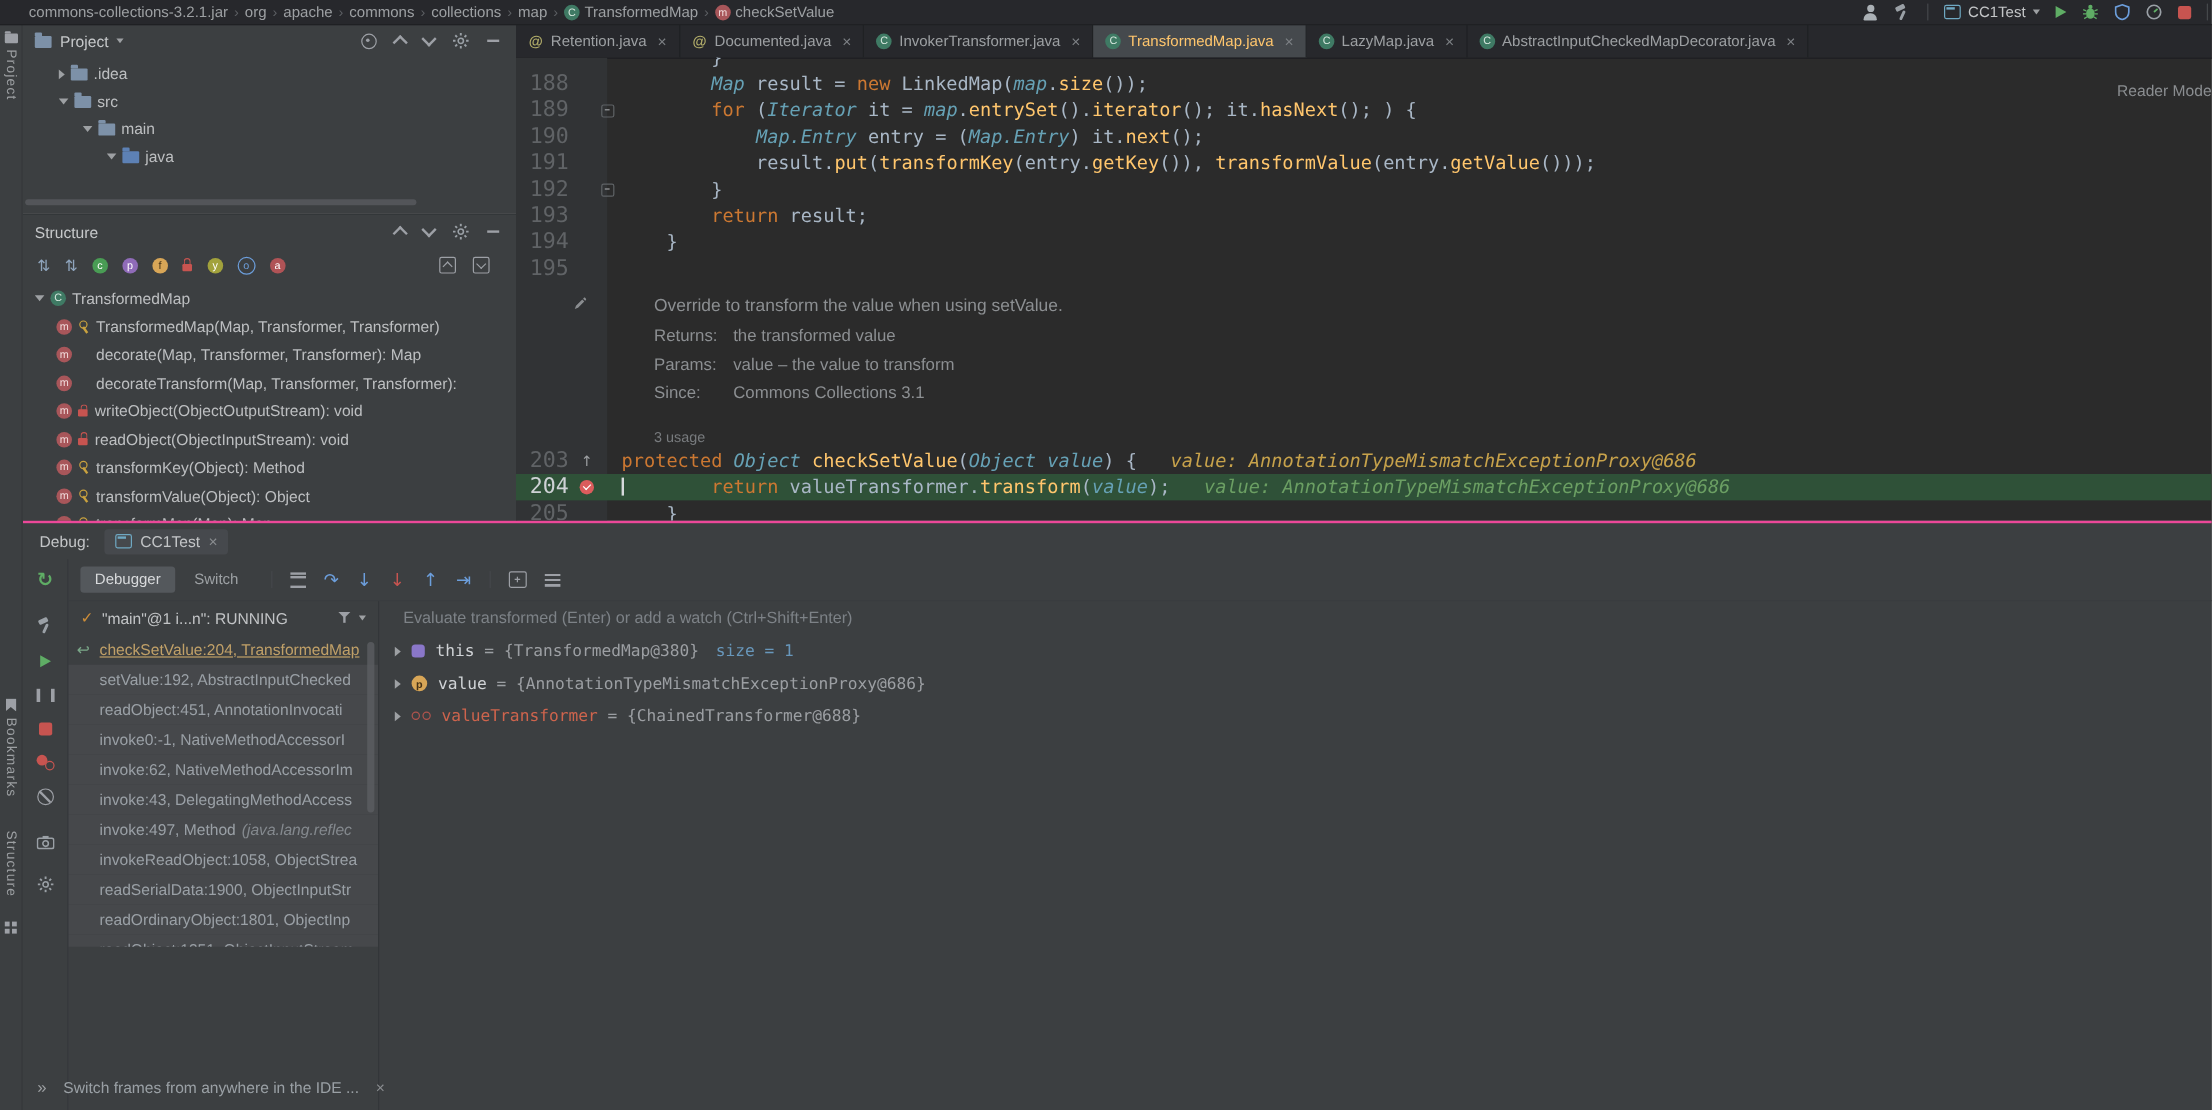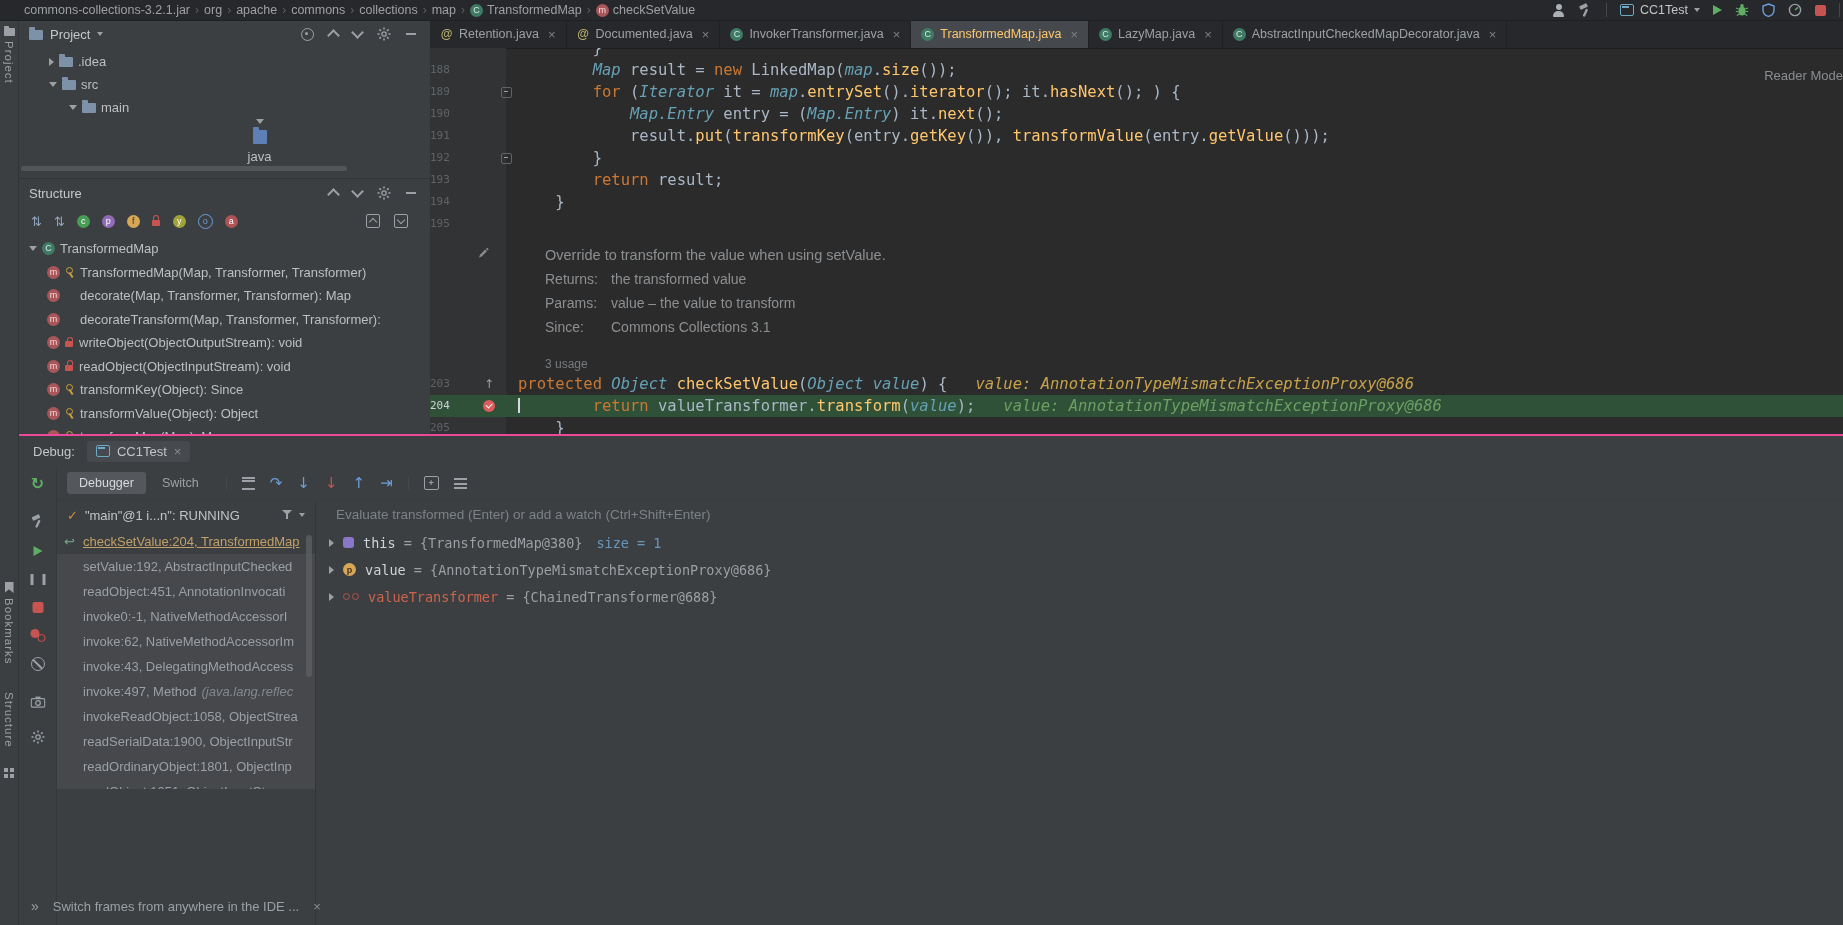--- a/index.html
+++ b/index.html
@@ -108,21 +108,21 @@
   #tabbar{height:28px;background:#27282c;display:flex;align-items:stretch;border-bottom:1px solid #1e1f22;overflow:hidden}
   .etab{display:flex;align-items:center;gap:6px;padding:0 10px;font-size:12.5px;color:#9da0a3;border-right:1px solid #1f2123;white-space:nowrap}
   .etab.active{background:#45494d;color:#ffc66d}
   .etab-close{color:#7d8185;font-size:13px;margin-left:3px;line-height:1}
   #editor-body{position:absolute;top:28px;left:0;right:0;bottom:0;overflow:hidden}
   #editor-body::before{content:"";position:absolute;left:0;top:0;bottom:0;width:76px;background:#313335}
   #reader-mode{position:absolute;right:38px;top:20px;font-size:13px;color:#8a8d90;z-index:3}
   #code-area{position:absolute;left:0;top:0;right:0;bottom:0;font-family:"DejaVu Sans Mono",monospace;font-size:15.5px}
   .cl{display:flex;height:22px;line-height:22px;white-space:pre;position:relative}
   .cl.clipped{margin-top:-11px}
-  .ln{flex:0 0 44px;text-align:left;padding-right:6px;font-size:11px;color:#606366}
+  .ln{flex:0 0 44px;text-align:right;padding-right:6px;font-size:18px;color:#606366}
   .gslot{flex:0 0 20px;position:relative}
   .fslot{flex:0 0 12px;position:relative}
   .ct{padding-left:6px}
   .tk-p{color:#a9b7c6}.tk-k{color:#cc7832}.tk-t{color:#66a1b5;font-style:italic}.tk-m{color:#ffc66d}
   .cl.exec{background:#2f5138;z-index:2}
   .cl.exec .ln{color:#ced1d5}
   .dhint{font-style:italic;margin-left:28px}
   .hy{color:#c7a24b}.hg{color:#6b9f63}
   .caret{display:inline-block;width:2px;height:15px;background:#d6d9dc;vertical-align:-2px;margin-right:-2px}
   .bp{position:absolute;left:3px;top:5px;width:12px;height:12px;border-radius:50%;background:#db5c5c}
@@ -297,21 +297,21 @@
         <div class="trow" style="padding-left: 30px;">
           <span class="tri tri-d"></span>
           <span class="folder"></span>
           <span class="tlabel">src</span>
         </div>
         <div class="trow" style="padding-left: 50px;">
           <span class="tri tri-d"></span>
           <span class="folder"></span>
           <span class="tlabel">main</span>
         </div>
-        <div class="trow" style="padding-left: 70px; flex-direction: column;">
+        <div class="trow" style="padding-left: 70px;">
           <span class="tri tri-d"></span>
           <span class="folder folder-src"></span>
           <span class="tlabel">java</span>
         </div>
       </div>
     <div id="project-hscroll"></div>
   </section>
 
   <section id="structure-panel">
     <div class="panel-header">
@@ -375,21 +375,21 @@
             <span class="tlabel">writeObject(ObjectOutputStream): void</span>
           </div>
           <div class="trow strow srow">
             <span class="cic cic-method">m</span>
             <span class="locki"></span>
             <span class="tlabel">readObject(ObjectInputStream): void</span>
           </div>
           <div class="trow strow srow">
             <span class="cic cic-method">m</span>
             <span class="badge-key"></span>
-            <span class="tlabel">transformKey(Object): Since</span>
+            <span class="tlabel">transformKey(Object): Method</span>
           </div>
           <div class="trow strow srow">
             <span class="cic cic-method">m</span>
             <span class="badge-key"></span>
             <span class="tlabel">transformValue(Object): Object</span>
           </div>
           <div class="trow strow srow">
             <span class="cic cic-method">m</span>
             <span class="badge-key"></span>
             <span class="tlabel">transformMap(Map): Map</span>

